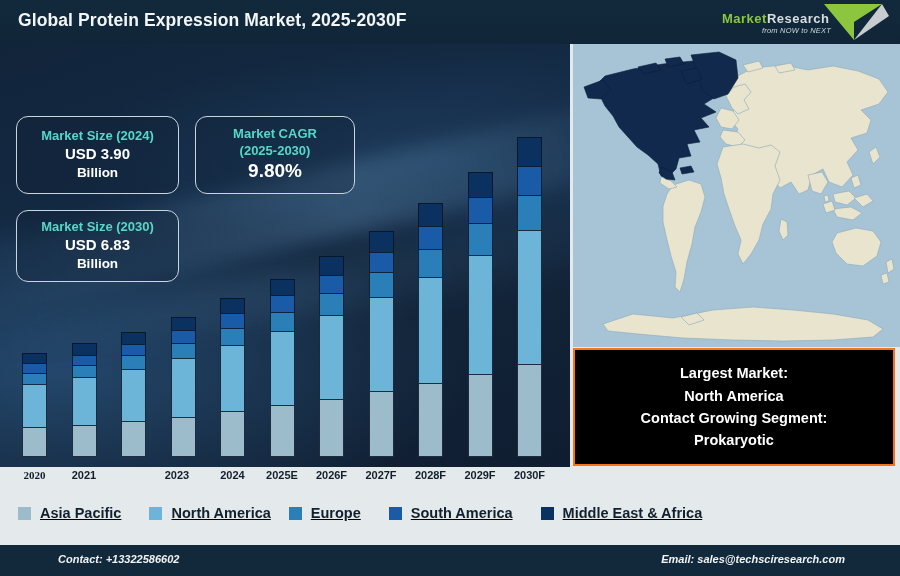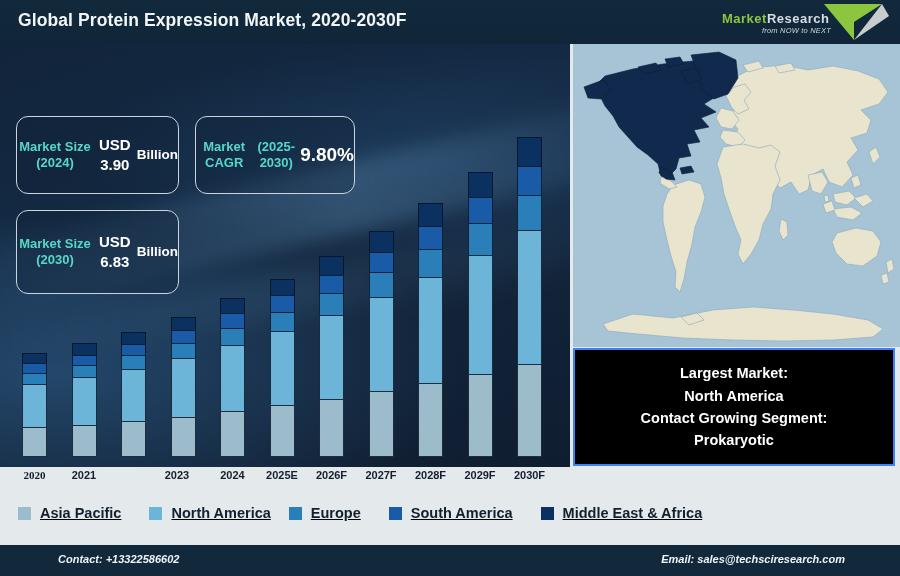--- a/index.html
+++ b/index.html
@@ -53,31 +53,31 @@
   .streak2{
     position:absolute;left:-5%;top:52%;width:120%;height:48px;
     background:linear-gradient(90deg,rgba(110,165,205,0) 0%,rgba(110,165,205,.13) 45%,rgba(110,165,205,0) 100%);
     transform:rotate(-9deg);filter:blur(11px);
   }
 
   
   .stat-card{
     position:absolute;border:1.3px solid #c9d6de;border-radius:12px;
     background:rgba(16,34,54,.30);
-    display:flex;flex-direction:row;align-items:center;justify-content:center;
+    display:flex;flex-direction:column;align-items:center;justify-content:center;
     box-sizing:border-box;
   }
   .stat-label{color:#55d8c8;font-size:13px;font-weight:bold;line-height:1.25;text-align:center;}
   .stat-val{color:#ffffff;font-size:15px;font-weight:bold;line-height:1.35;text-align:center;}
   .stat-unit{color:#ffffff;font-size:13.5px;font-weight:bold;line-height:1.3;text-align:right;}
   .stat-big{color:#ffffff;font-size:19px;font-weight:bold;line-height:1.3;text-align:center;}
 
   #card-ms2024{left:16px;top:72px;width:163px;height:78px;}
   #card-cagr{left:195px;top:72px;width:160px;height:78px;}
-  #card-ms2030{left:16px;top:166px;width:163px;height:84px;}
+  #card-ms2030{left:16px;top:166px;width:163px;height:72px;}
 
   
   .plot{position:absolute;left:0;top:0;width:570px;height:423px;}
   .bar{position:absolute;bottom:10px;width:25px;}
   .seg{width:100%;box-sizing:border-box;border:1px solid rgba(8,20,35,.85);border-bottom:none;}
   .seg.last{border-bottom:1px solid rgba(8,20,35,.85);}
 
   .axis-band{
     position:absolute;left:0;top:467px;width:570px;height:24px;
     background:#e4e9ec;
@@ -90,21 +90,21 @@
   
   .map-panel{
     position:absolute;left:570px;top:44px;width:330px;height:303px;
     background:#a6c4d6;overflow:hidden;border-left:3px solid #e4e9ec;
   }
   .map-svg{position:absolute;left:0;top:0;}
 
   
   .info-box{
     position:absolute;left:573px;top:348px;width:322px;height:118px;
-    background:#000000;border:2px solid #3b82f6;box-sizing:border-box;
+    background:#000000;border:2px solid #f97316;box-sizing:border-box;
     display:flex;flex-direction:column;align-items:center;justify-content:center;
   }
   .info-line{color:#ffffff;font-size:14.5px;font-weight:bold;line-height:1.55;text-align:center;}
 
   
   .legend{
     position:absolute;left:0;top:491px;width:900px;height:44px;
     background:#e4e9ec;display:flex;text-decoration:underline;
   }
   .legend-item{display:flex;align-items:center;margin-left:18px;}
@@ -121,21 +121,21 @@
   }
   #footer-contact{left:58px;}
   #footer-email{right:55px;}
 </style>
 </head>
 <body>
 
 <div id="root">
 
   <div class="header">
-    <div class="header-title">Global Protein Expression Market, 2020-2030F</div>
+    <div class="header-title">Global Protein Expression Market, 2025-2030F</div>
     <div class="logo-wrap">
       <svg class="logo-svg" width="190" height="44" viewBox="0 0 190 44">
         <polygon points="120,4 178,4 150,22 150,40" fill="#8cc63f"></polygon>
         <polygon points="178,4 150,40 185,16" fill="#c8ccce"></polygon>
       </svg>
       <div class="logo-text">
         <span class="logo-t1">Market</span><span class="logo-t2">Research</span>
       </div>
       <div class="logo-tag">from NOW to NEXT</div>
     </div>

